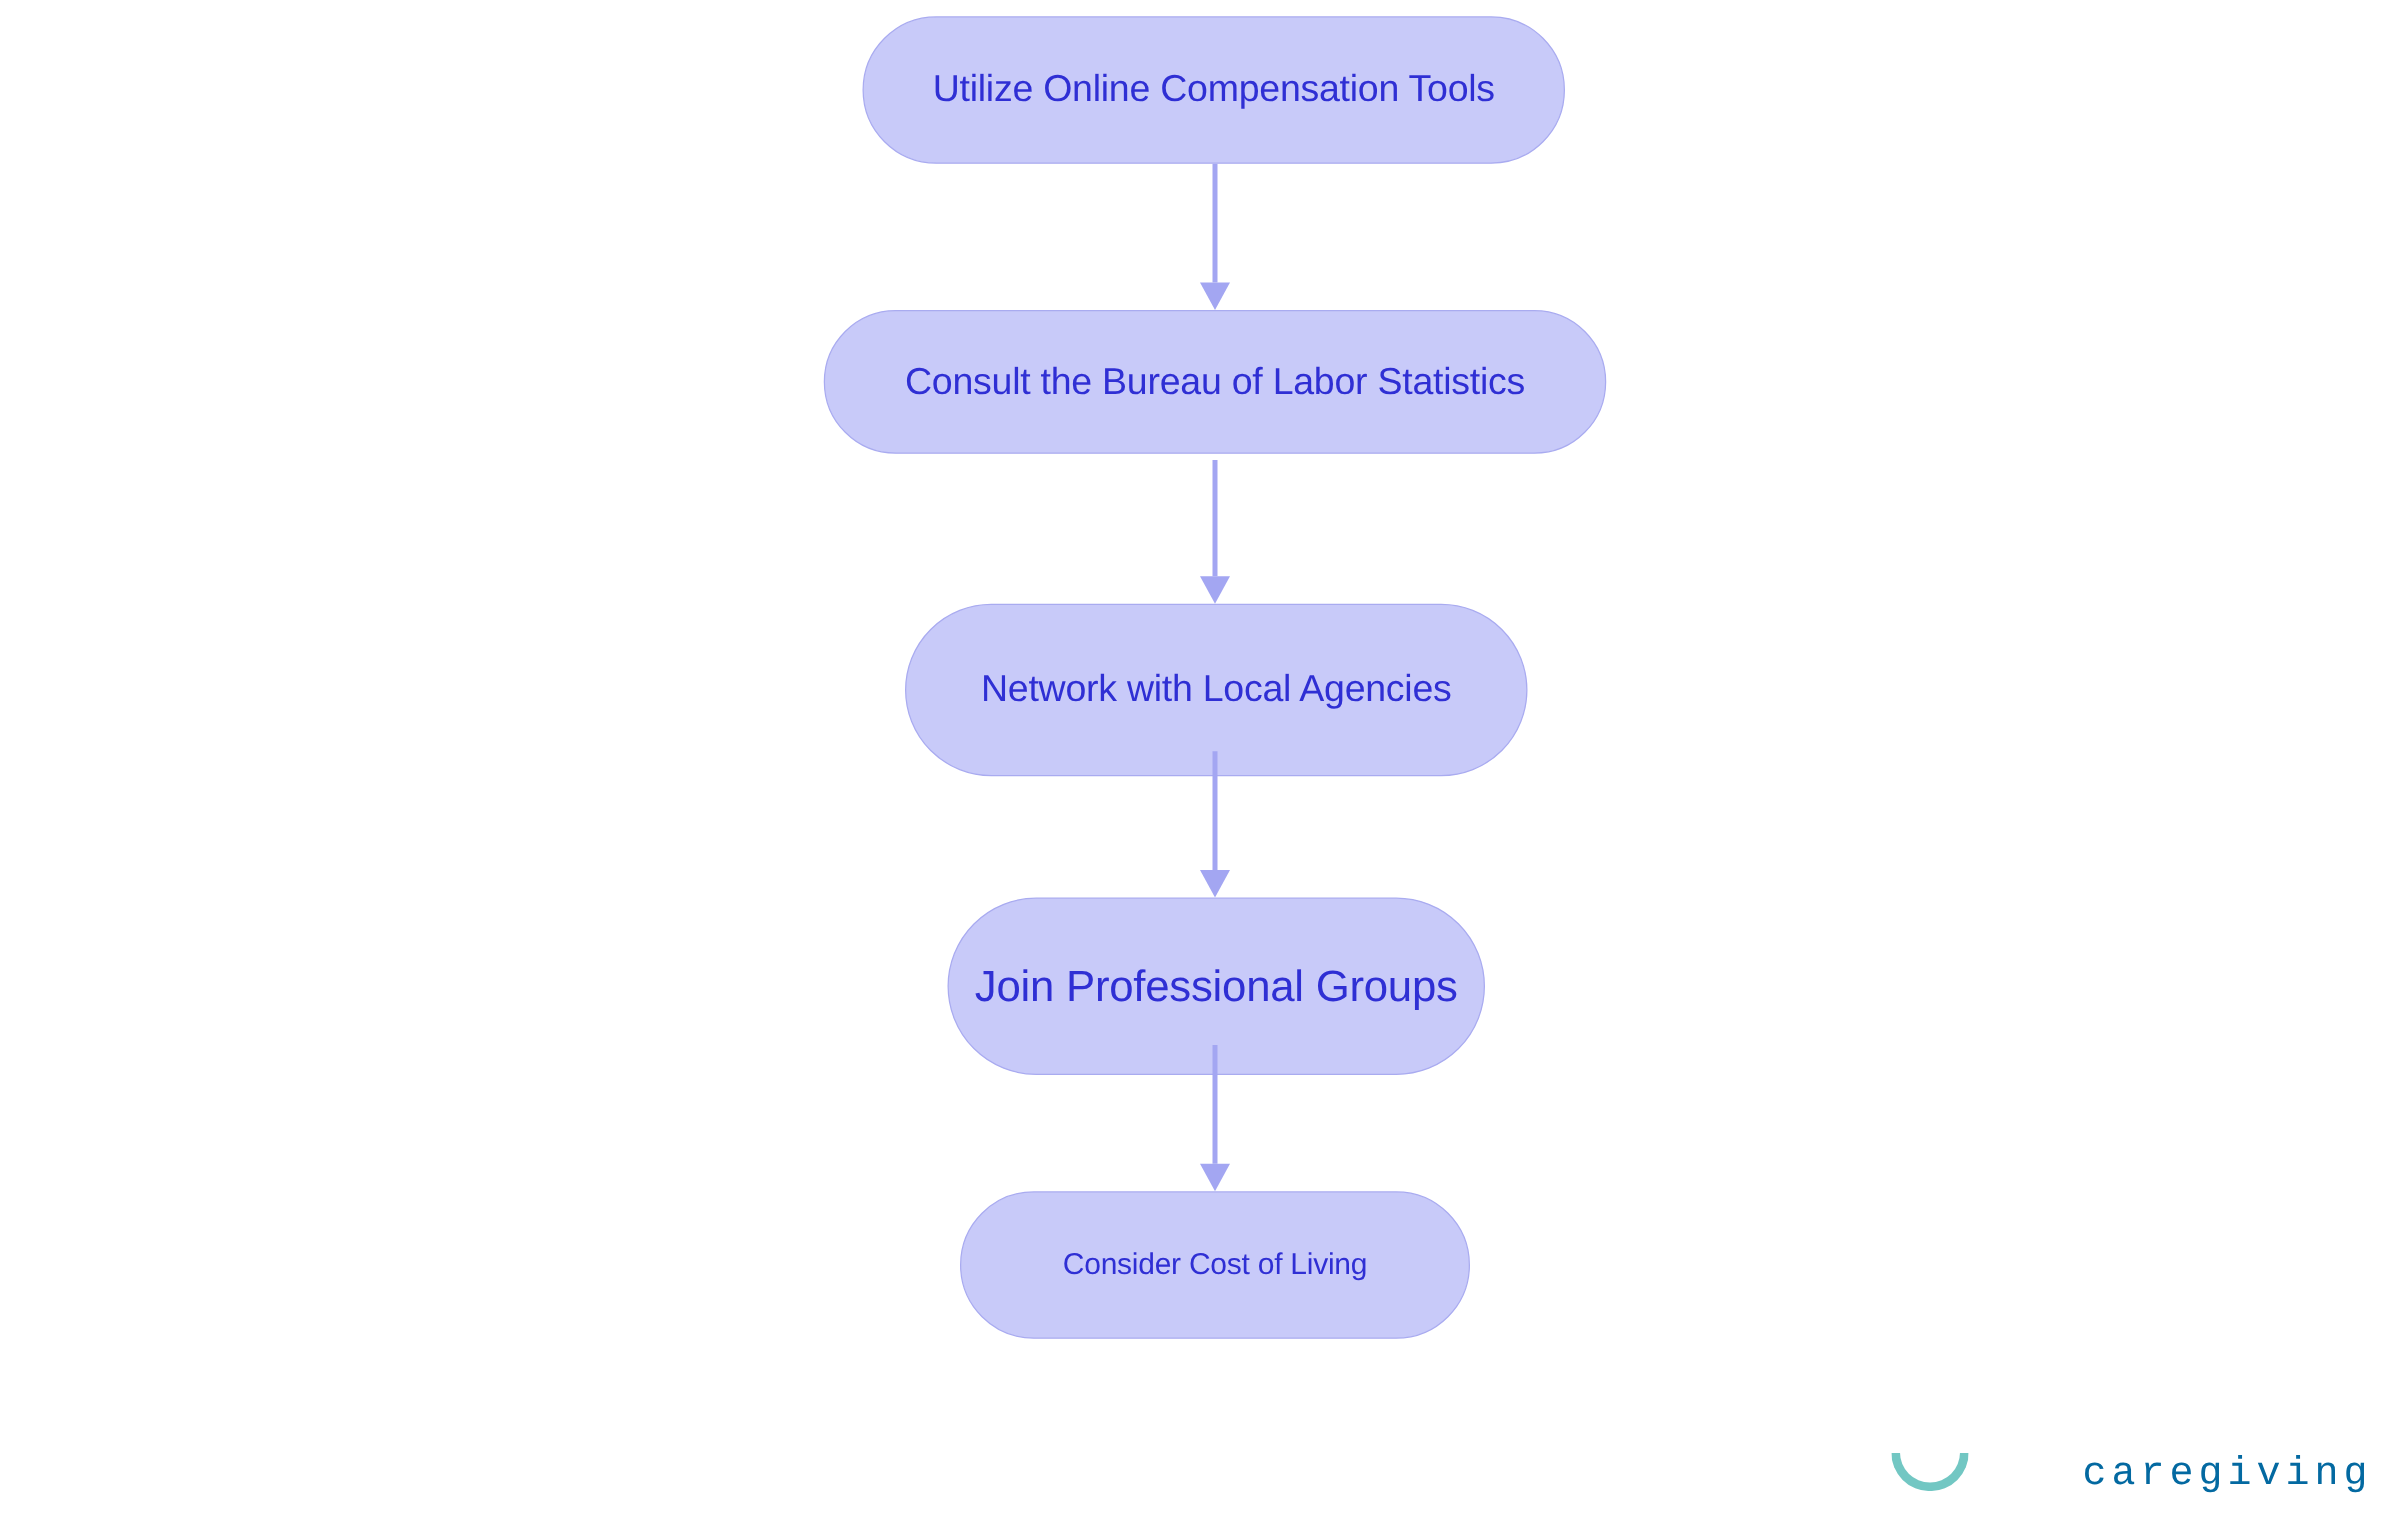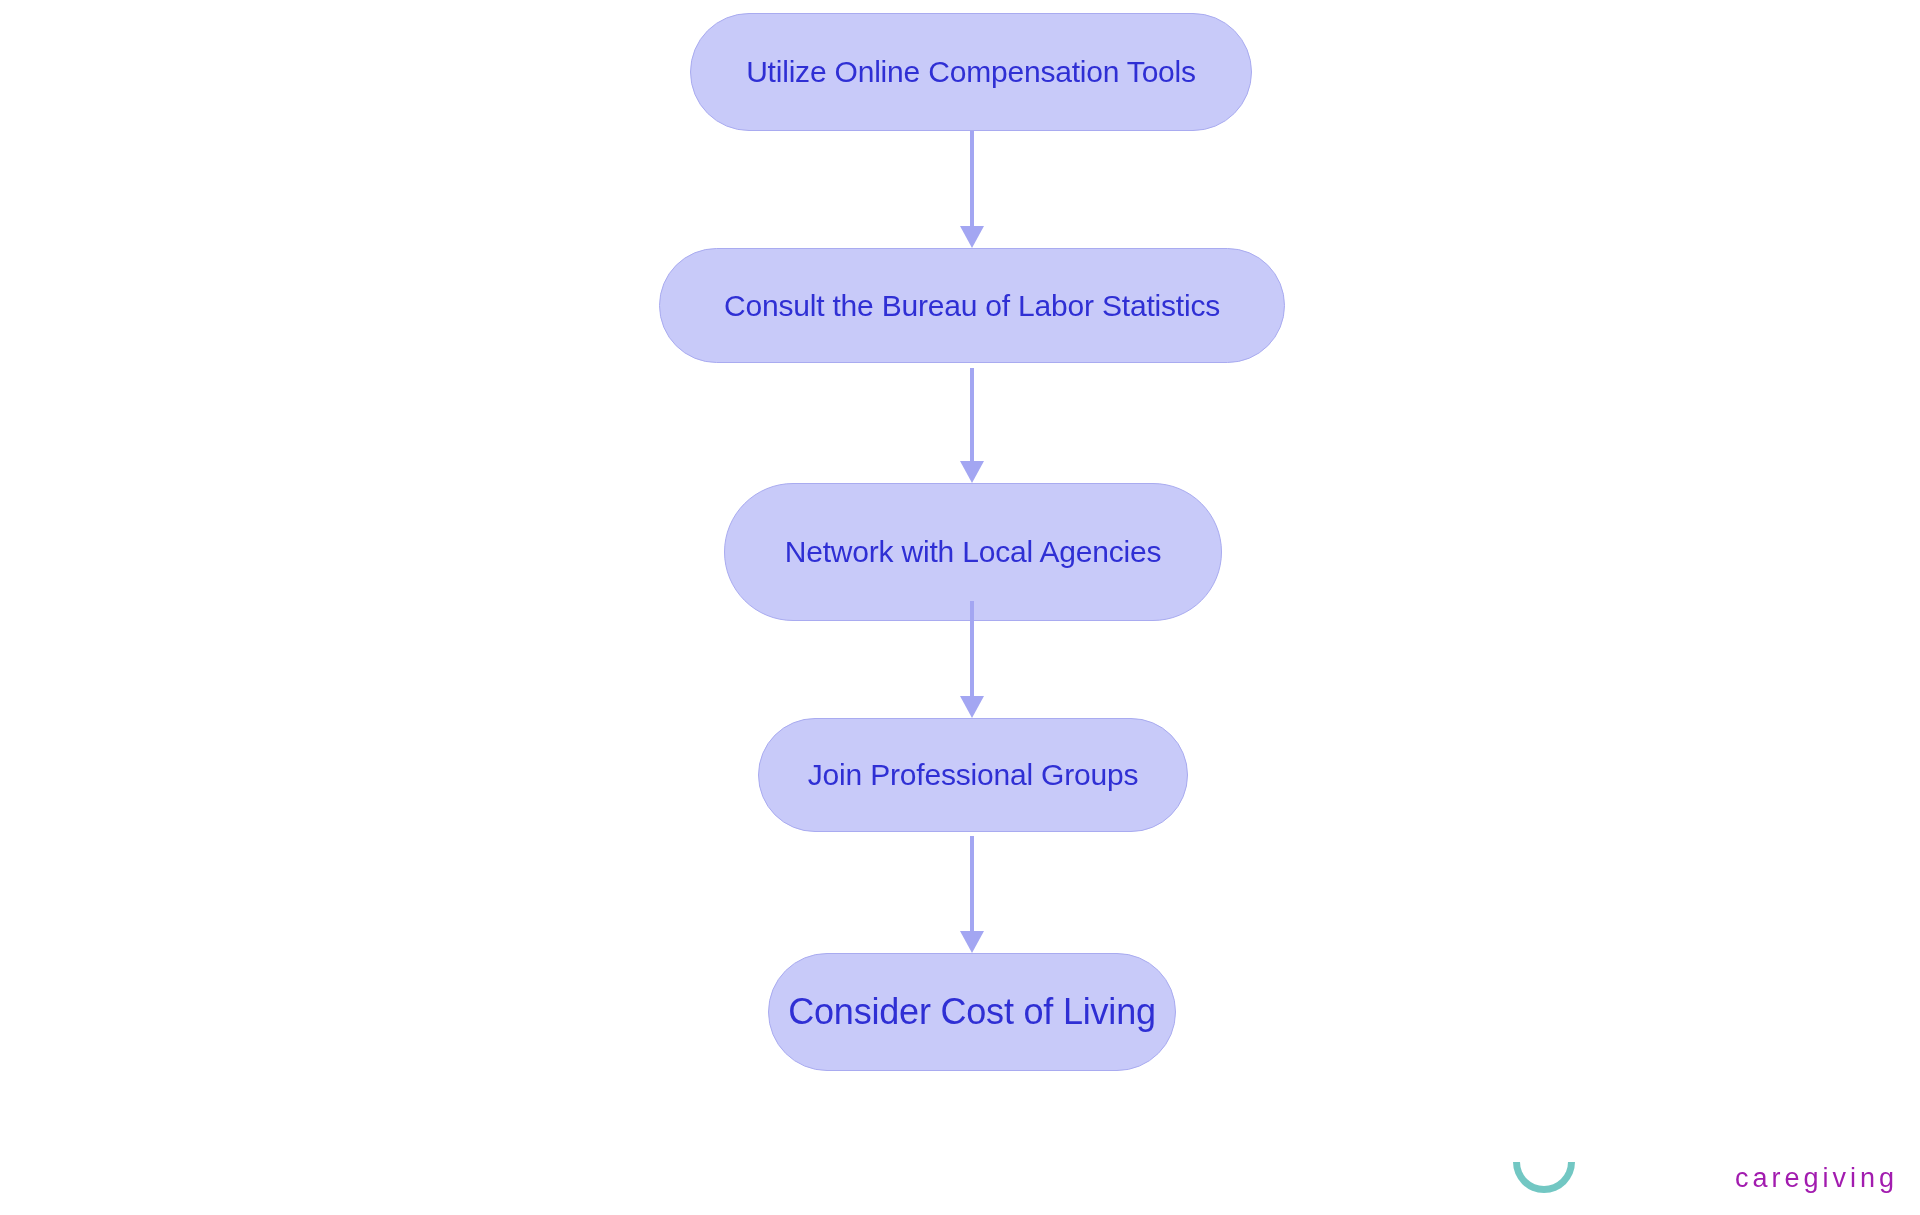--- a/index.html
+++ b/index.html
@@ -41,22 +41,22 @@
   }
 
   .flow-node .node-label {
     display: block;
     line-height: 1;
   }
 
   #node-0 { left: 690px; top: 13px;   width: 562px; height: 118px; font-size: 30px; }
   #node-1 { left: 659px; top: 248px;  width: 626px; height: 115px; font-size: 30px; }
   #node-2 { left: 724px; top: 483px;  width: 498px; height: 138px; font-size: 30px; }
-  #node-3 { left: 758px; top: 718px;  width: 430px; height: 114px; font-size: 30px; }
-  #node-4 { left: 768px; top: 953px;  width: 408px; height: 118px; font-size: 36px; }
+  #node-3 { left: 758px; top: 718px;  width: 430px; height: 142px; font-size: 35px; }
+  #node-4 { left: 768px; top: 953px;  width: 408px; height: 118px; font-size: 24px; }
 
   
   .connector {
     position: absolute;
     left: 960px;
     width: 24px;
     pointer-events: none;
   }
   .connector .conn-line {
     position: absolute;
@@ -121,23 +121,23 @@
     height: 31px;
     border: 7px solid #72c7c3;
     border-top: none;
     border-radius: 0 0 62px 62px;
     box-sizing: border-box;
   }
   .logo-tagline {
     position: absolute;
     right: 2px;
     top: 58px;
-    color: #a21caf;
-    font-family: Liberation Sans, sans-serif;
-    font-size: 27px;
+    color: #0369a1;
+    font-family: Liberation Mono, monospace;
+    font-size: 32px;
     line-height: 31px;
     letter-spacing: 4px;
     white-space: nowrap;
   }
 </style>
 </head>
 <body>
 
 <div id="flowchart-canvas">
 

